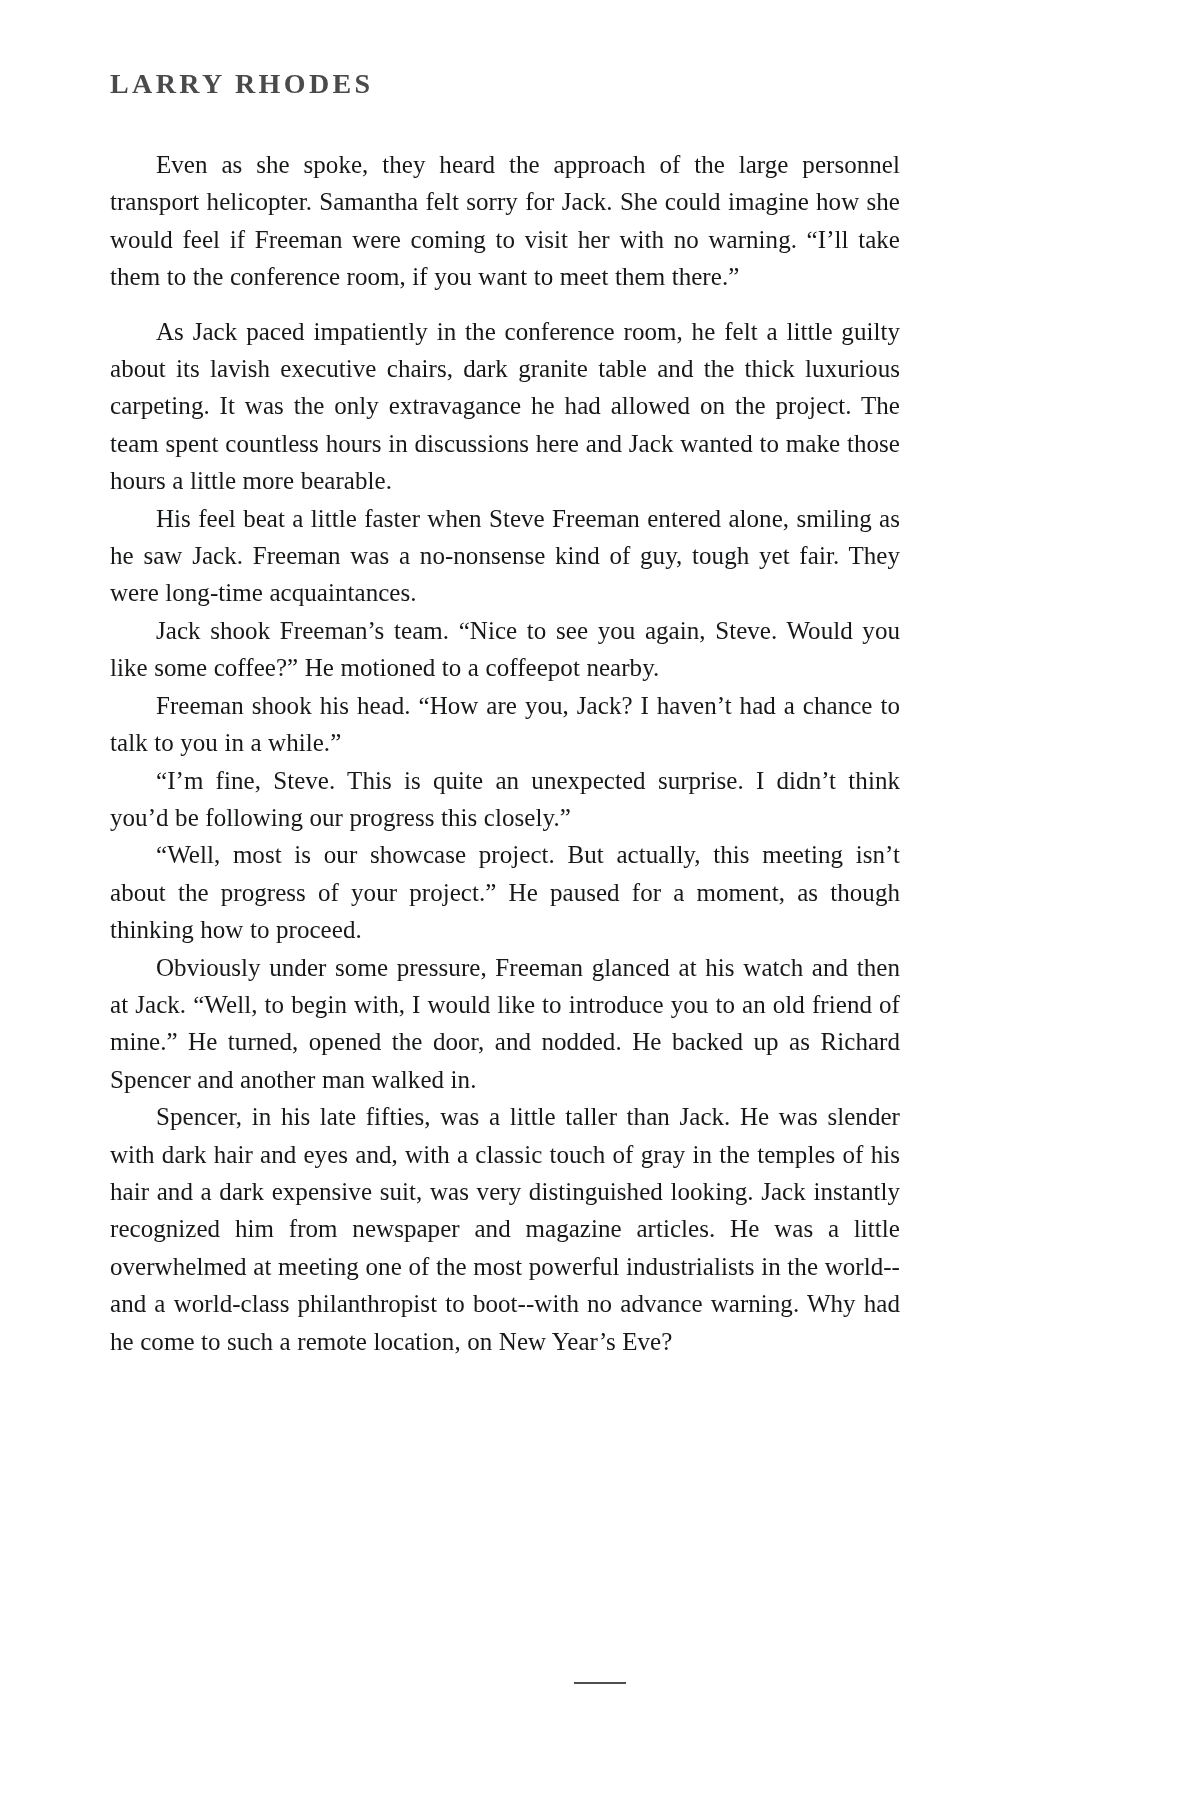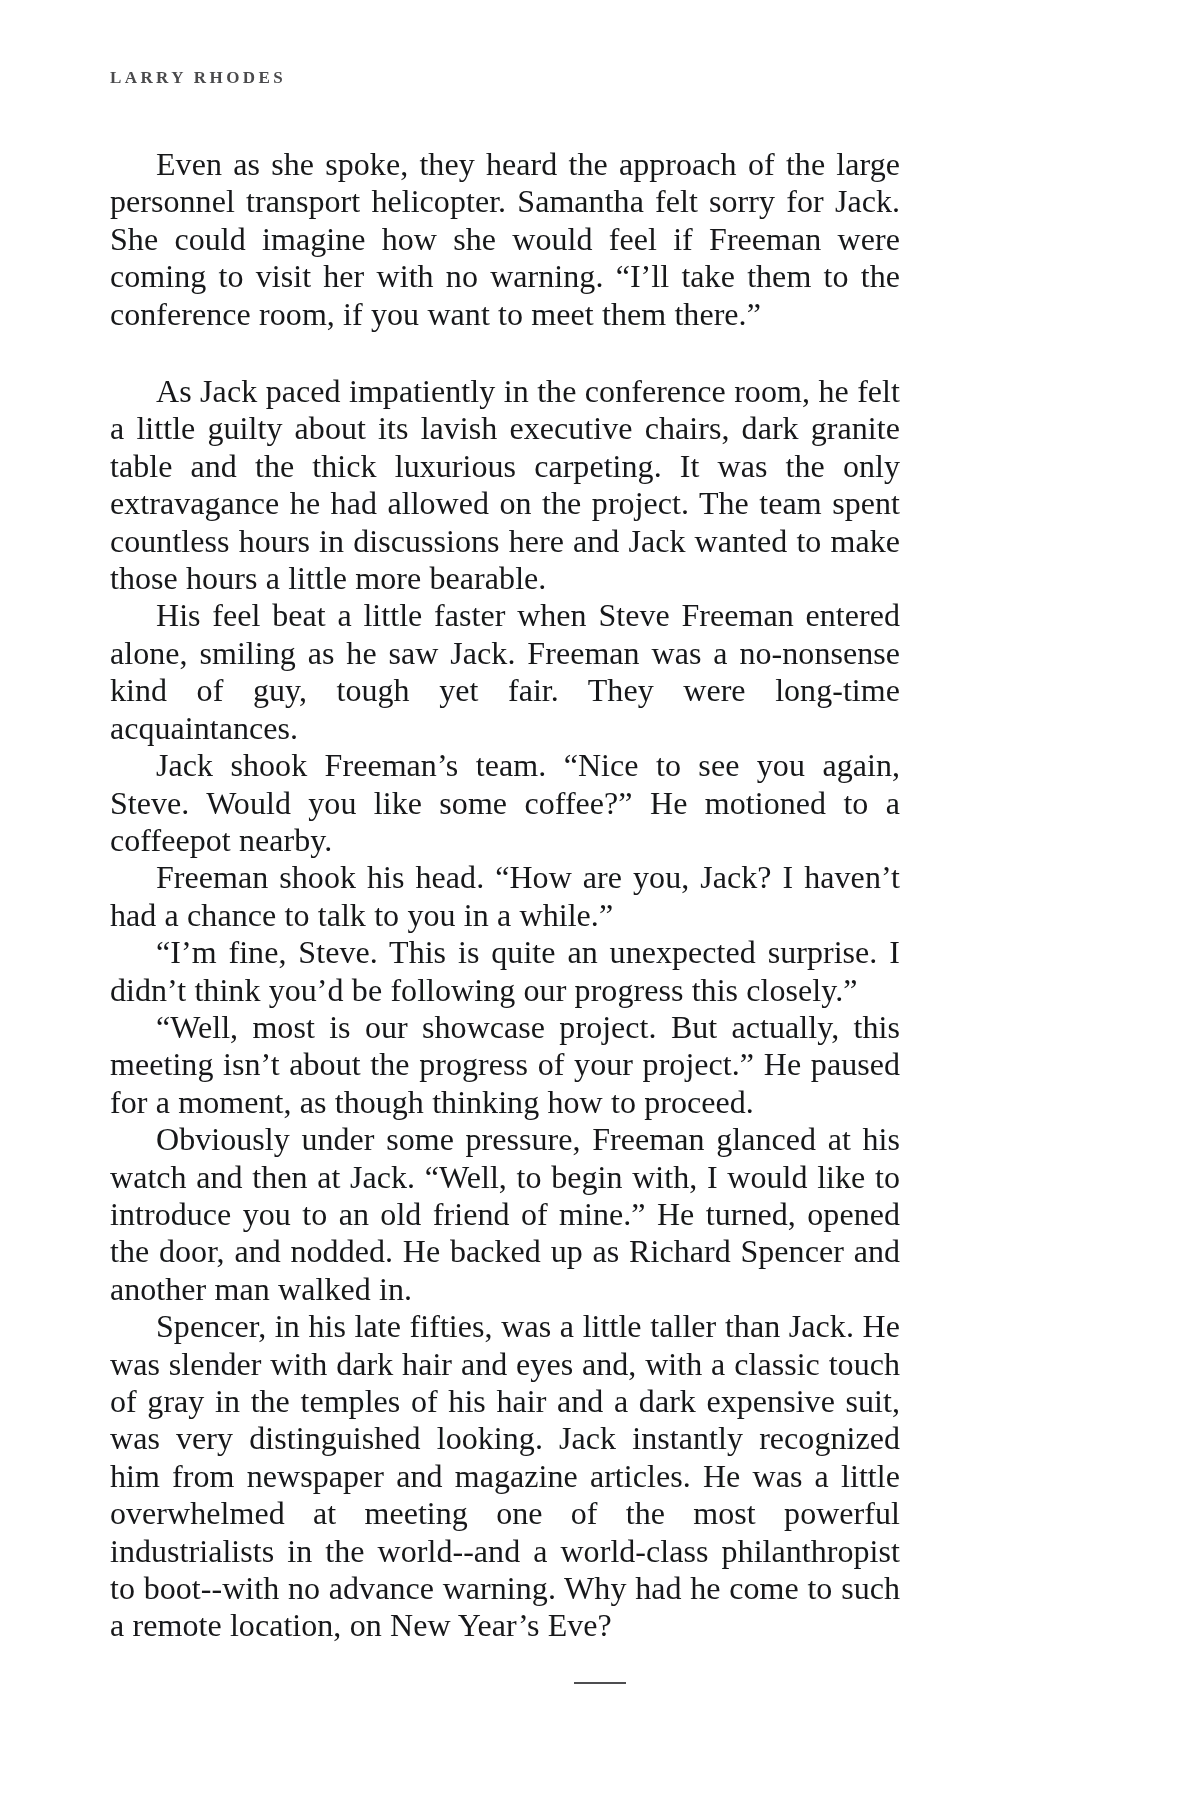--- a/index.html
+++ b/index.html
@@ -21,53 +21,53 @@
     box-sizing: border-box;
     overflow: hidden;
   }
 
   
   .running-head {
     position: absolute;
     left: 110px;
     top: 68px;
     font-family: "Liberation Serif", "DejaVu Serif", serif;
-    font-size: 17px;
+    font-size: 28px;
     letter-spacing: 3.4px;
     color: #4a4a4c;
     font-weight: 600;
     text-transform: uppercase;
     white-space: nowrap;
   }
 
   
   .textblock {
     position: absolute;
     left: 110px;
     top: 146px;
     width: 790px;
   }
 
   .para {
     margin: 0;
     text-align: justify;
     text-justify: inter-word;
-    font-size: 32px;
+    font-size: 25px;
     line-height: 37.4px;
     text-indent: 46px;
     color: #17181a;
     hyphens: none;
     -webkit-hyphens: none;
     letter-spacing: 0.05px;
     word-spacing: 0.2px;
   }
 
   
   .para.gap-before {
-    margin-top: 40px;
+    margin-top: 17px;
   }
 
   .para .u {
     text-underline-offset: 2px;
   }
 
   
   .folio {
     position: absolute;
     left: 0;

